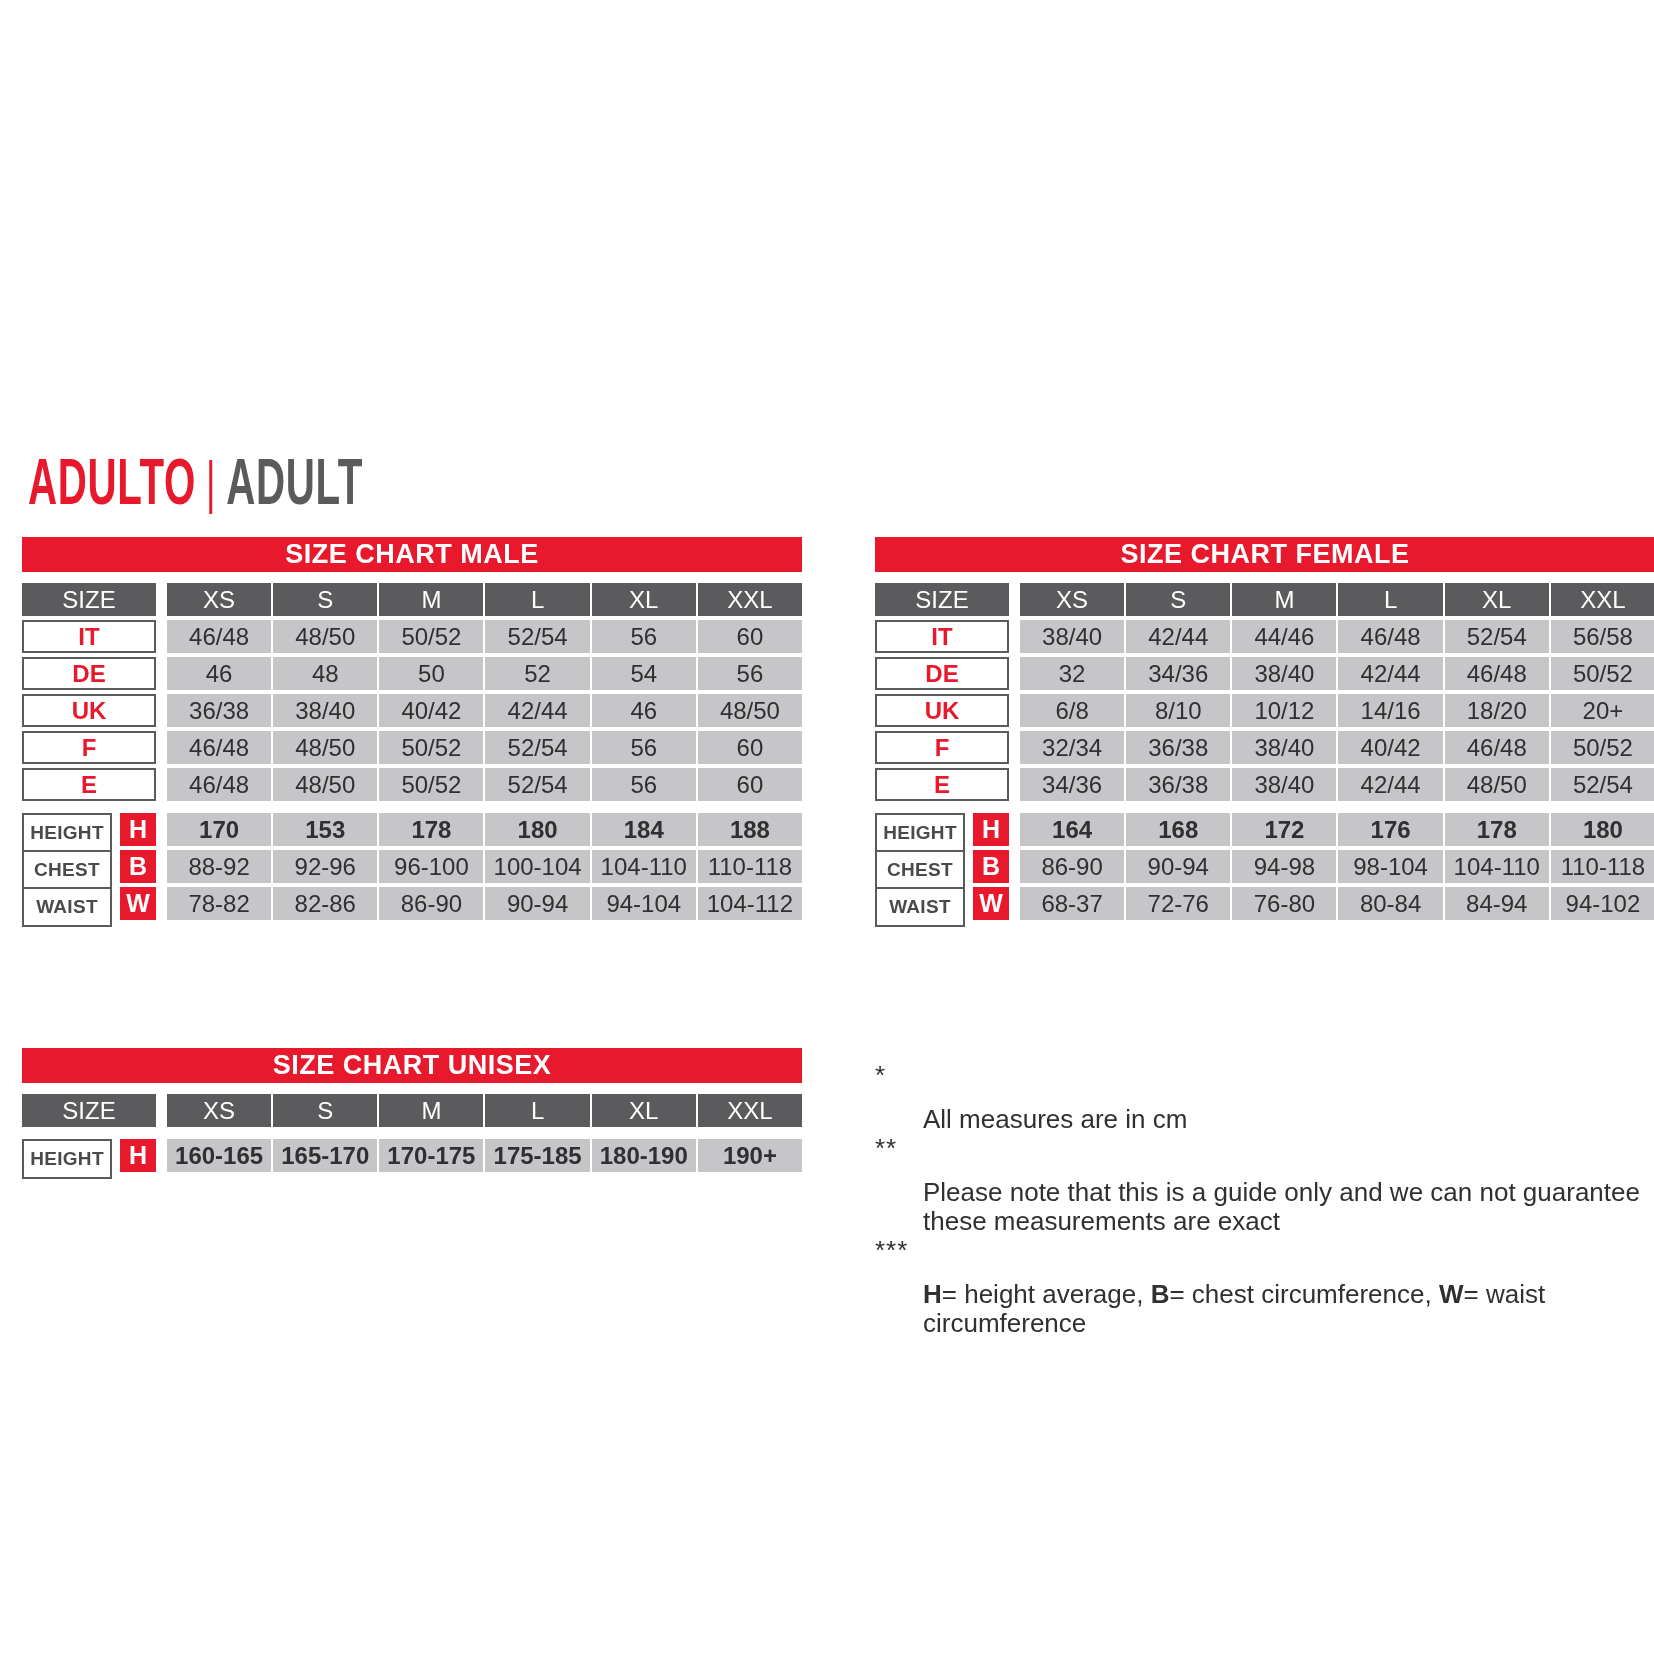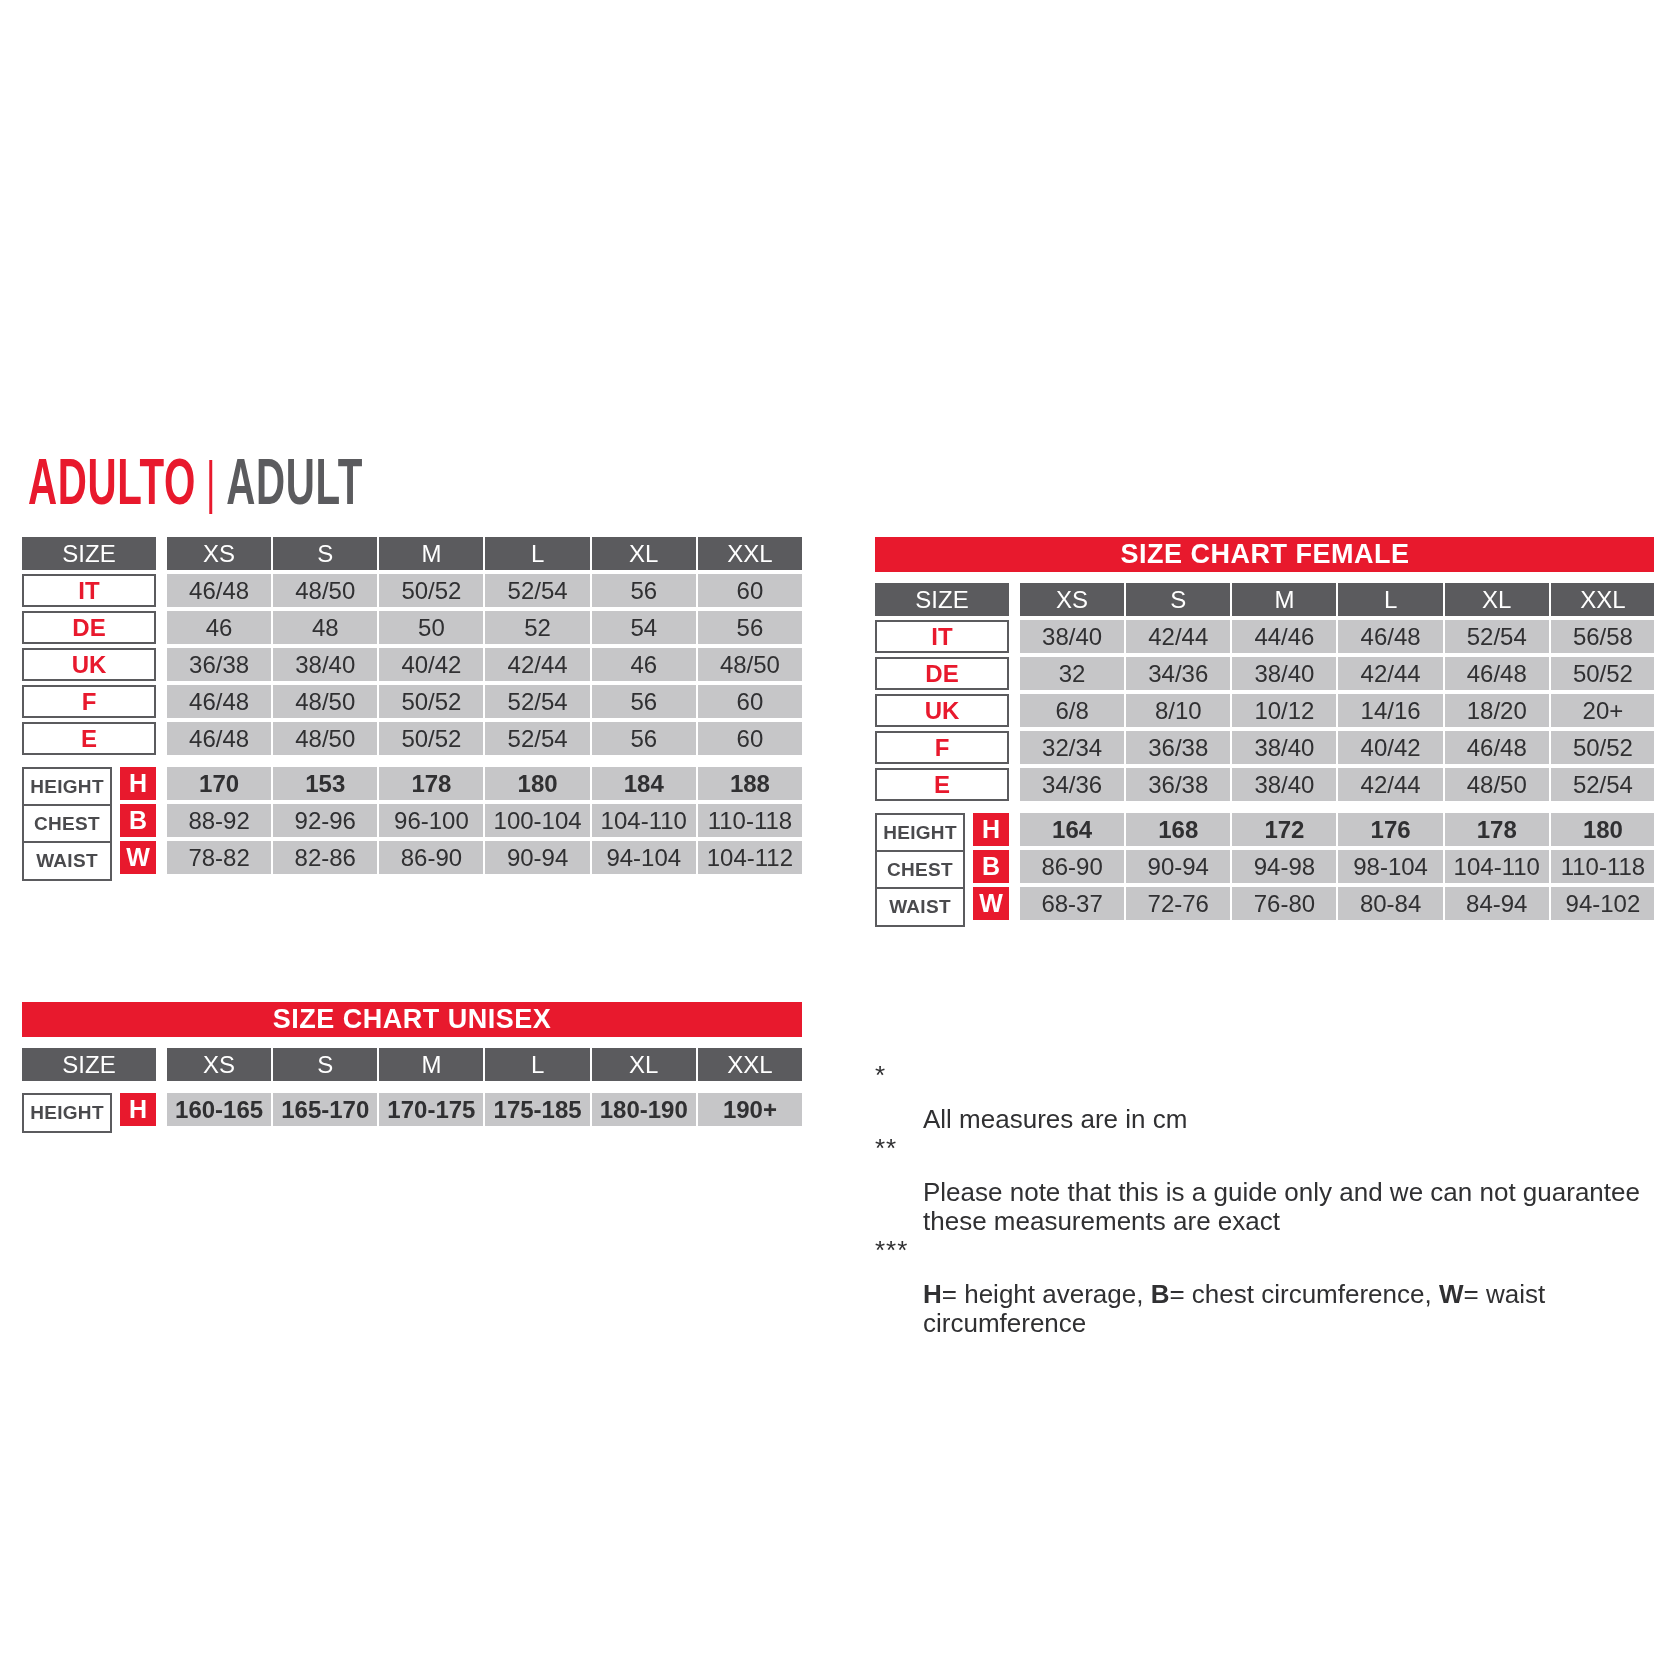--- a/index.html
+++ b/index.html
@@ -75,20 +75,21 @@
 <div class="canvas">
 
   <header class="page-title">
     <span class="t-red">ADULTO</span>
     <span class="t-sep">|</span>
     <span class="t-gray">ADULT</span>
   </header>
 
   <div class="col-left">
     <section class="size-table">
+      <div class="tbl-title">SIZE CHART MALE</div>
       <div class="grid">
           <div class="cell head size-head">SIZE</div>
           <div class="cell head">XS</div>
           <div class="cell head">S</div>
           <div class="cell head">M</div>
           <div class="cell head">L</div>
           <div class="cell head">XL</div>
           <div class="cell head">XXL</div>
           <div class="cell rowlabel">IT</div>
           <div class="cell val">46/48</div>

